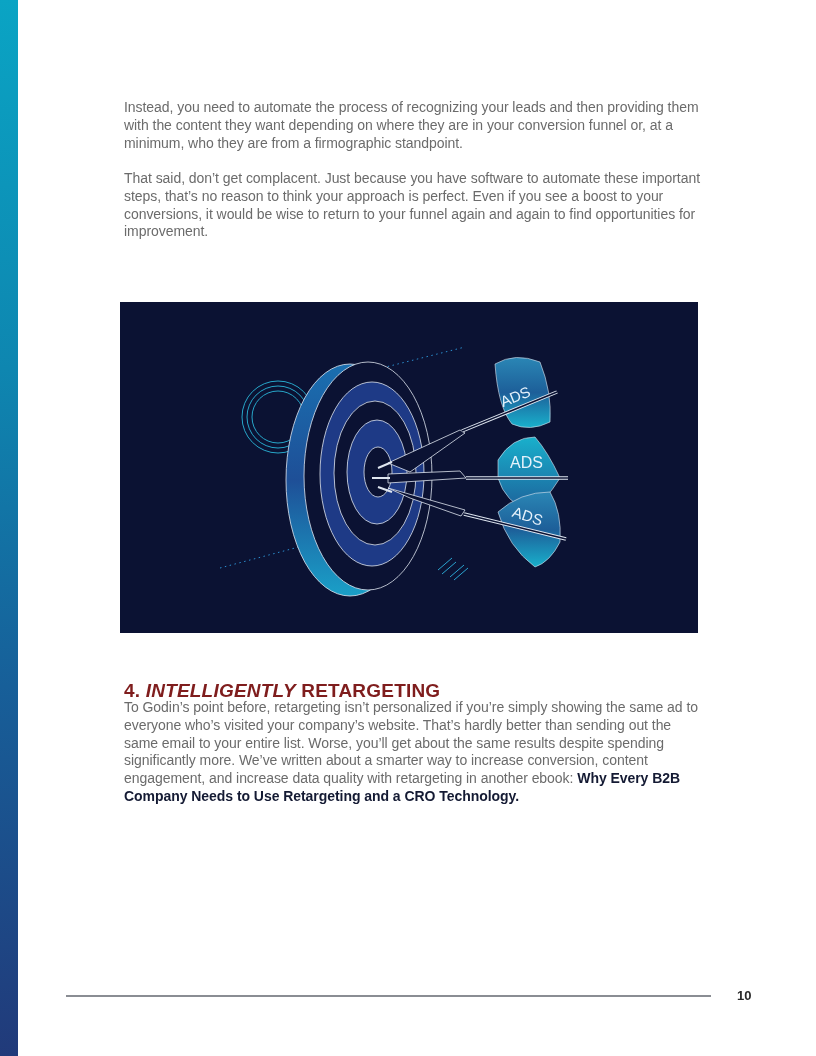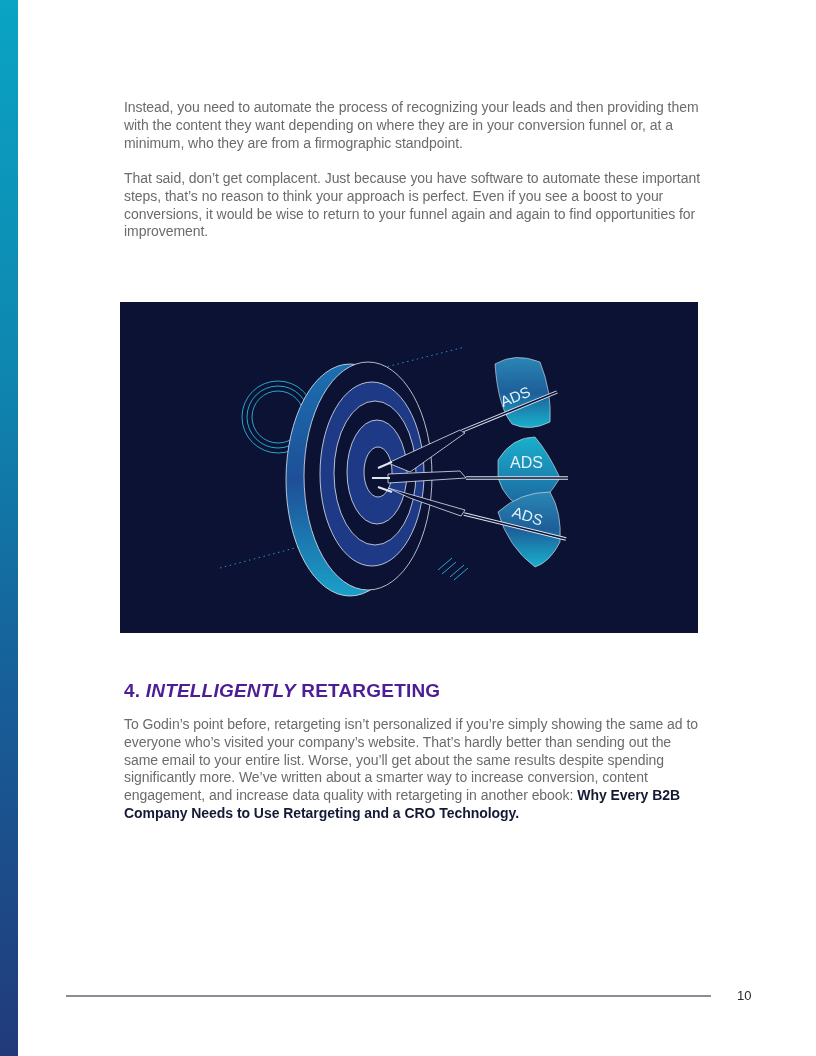--- a/index.html
+++ b/index.html
@@ -12,38 +12,38 @@
     position: absolute; left: 0; top: 0; width: 18px; height: 1056px;
     background: linear-gradient(to bottom, #0aa4c4 0%, #0e86b0 35%, #175f99 65%, #213a7a 100%);
   }
   .para {
     position: absolute; left: 124px; width: 580px;
     font-size: 14px; line-height: 17.8px; color: #6b6b6b;
     margin: 0; letter-spacing: -0.05px;
   }
   #p1 { top: 99px; }
   #p2 { top: 170px; }
-  #p3 { top: 716px; }
+  #p3 { top: 699px; }
   .para .link { color: #141a33; font-weight: bold; }
   .hero {
     position: absolute; left: 120px; top: 302px; width: 578px; height: 331px;
     background: #0b1233;
   }
   .hero svg { display: block; }
   .heading {
     position: absolute; left: 124px; top: 680px; margin: 0;
-    font-size: 19px; font-weight: bold; color: #4c1d95; letter-spacing: 0.2px;
+    font-size: 19px; font-weight: bold; color: #7f1d1d; letter-spacing: 0.2px;
   }
   .heading em { font-style: italic; }
   .footer-rule {
     position: absolute; left: 66px; top: 995px; width: 645px; height: 2px;
     background: #8a8d93;
   }
   .page-num {
-    position: absolute; left: 737px; top: 988px; font-size: 13px; font-weight: normal;
+    position: absolute; left: 737px; top: 988px; font-size: 13px; font-weight: bold;
     color: #2a2a2a;
   }
 </style>
 </head>
 <body>
 
 <div class="side-bar"></div>
 
 <p class="para" id="p1">Instead, you need to automate the process of recognizing your leads and then providing them with the content they want depending on where they are in your conversion funnel or, at a minimum, who they are from a firmographic standpoint.</p>
 <p class="para" id="p2">That said, don’t get complacent. Just because you have software to automate these important steps, that’s no reason to think your approach is perfect. Even if you see a boost to your conversions, it would be wise to return to your funnel again and again to find opportunities for improvement.</p>

